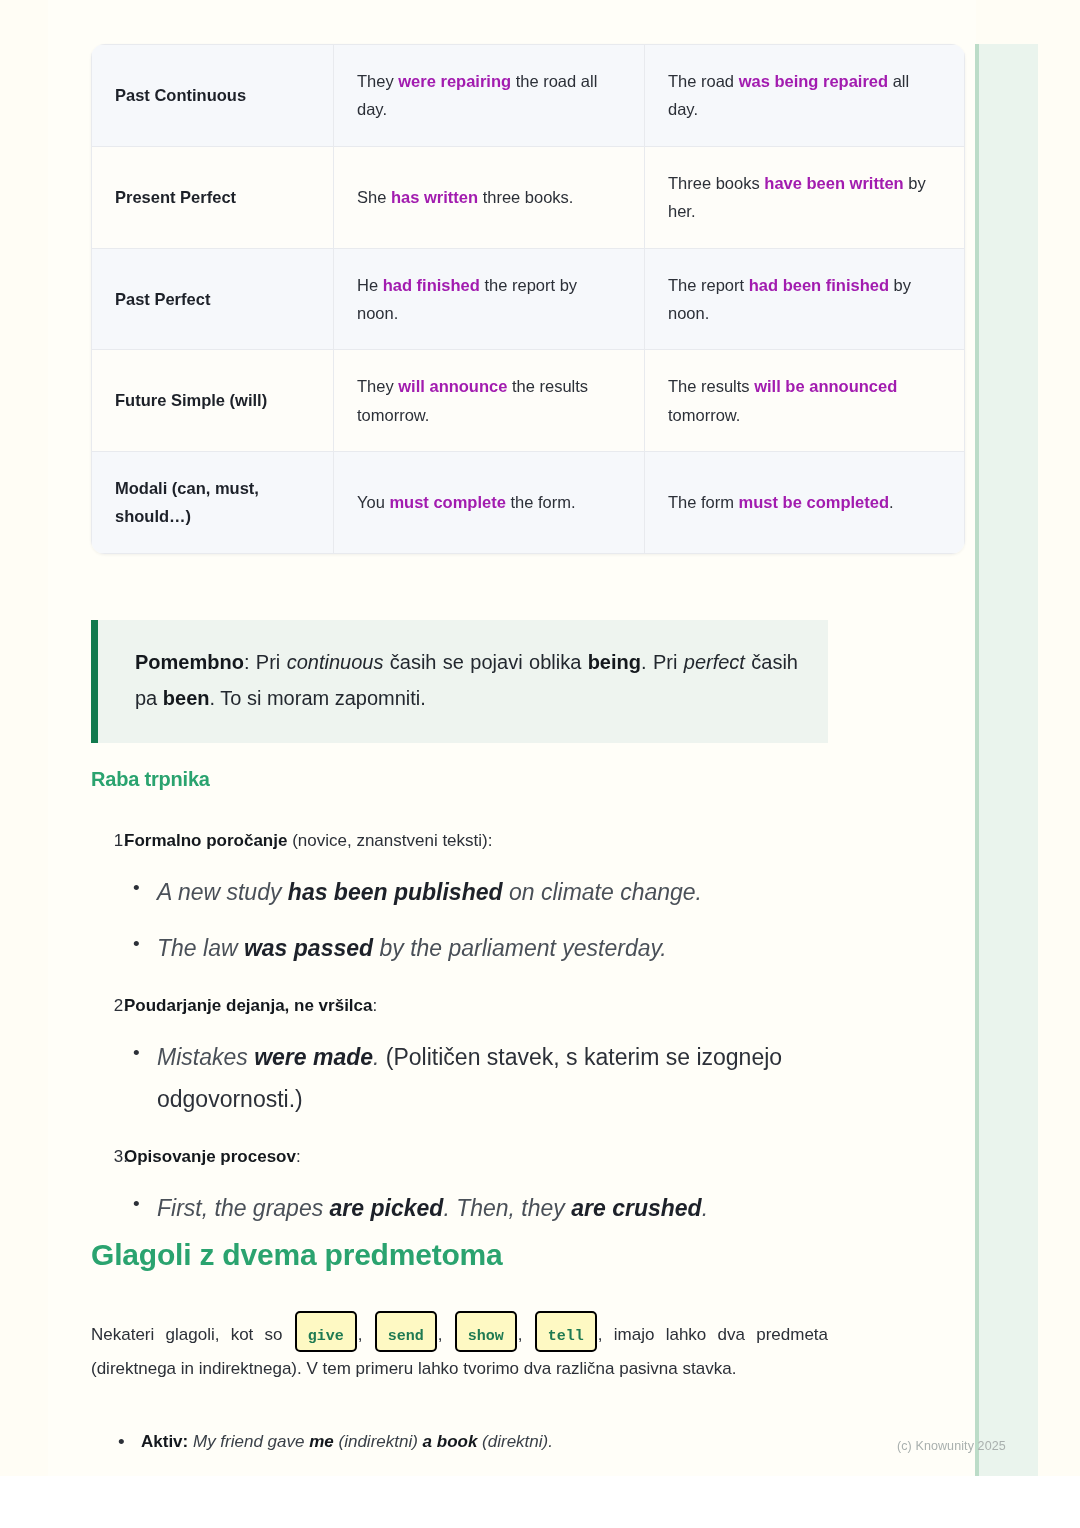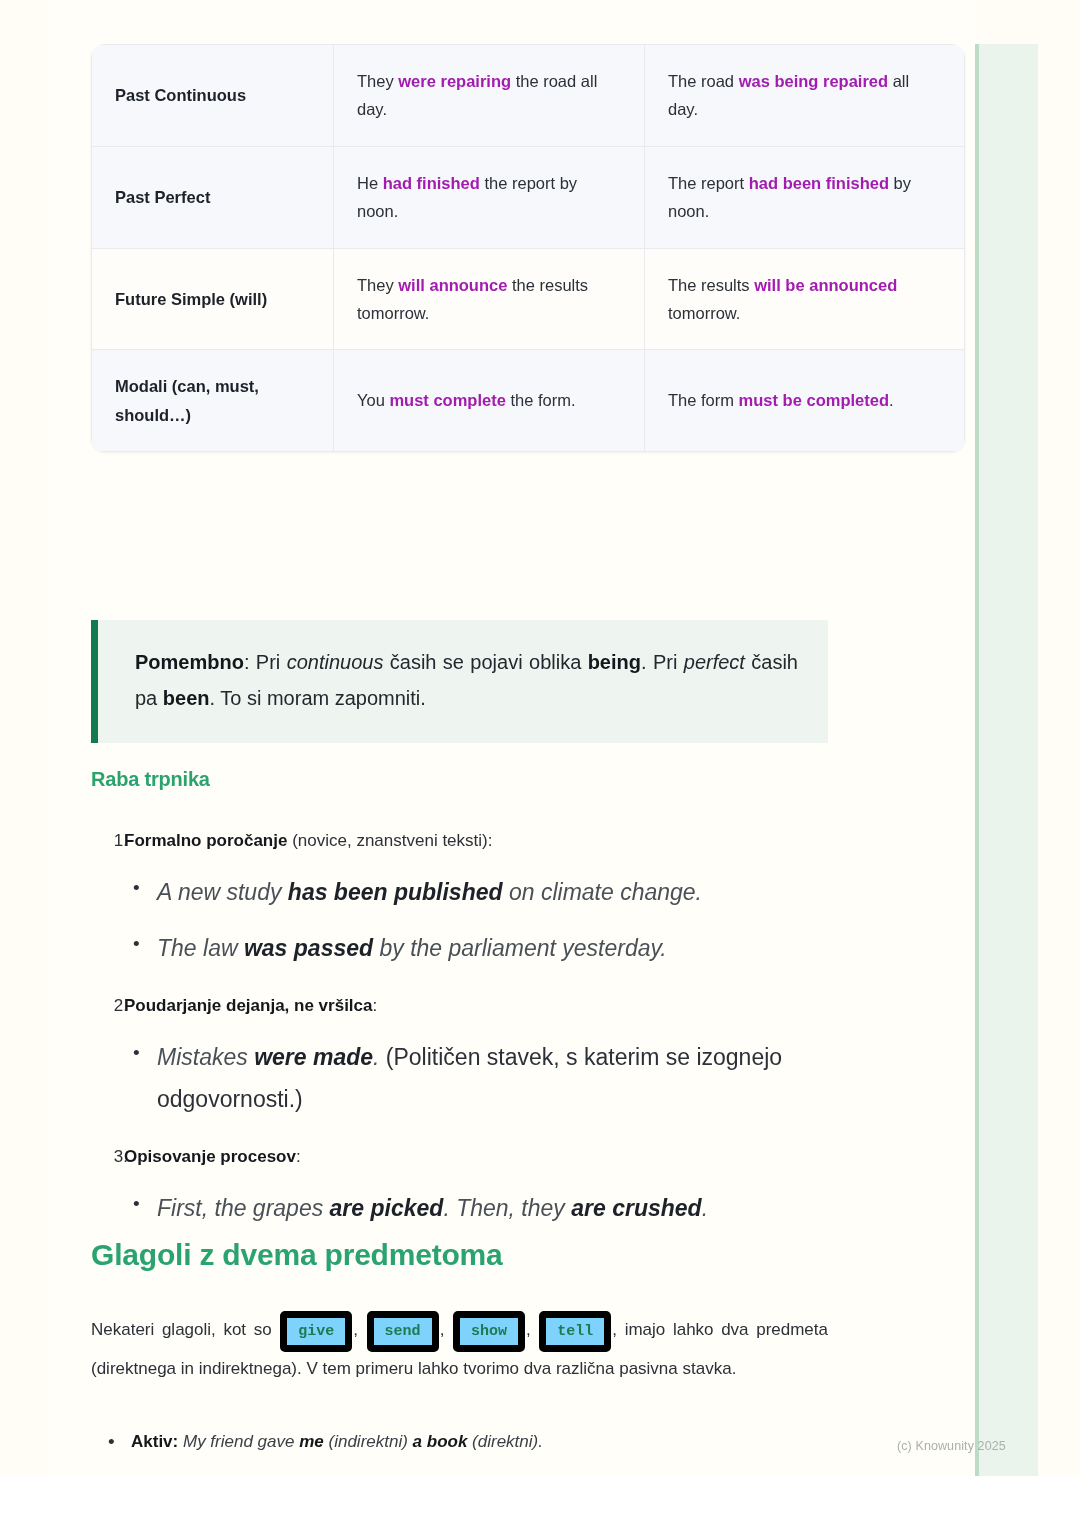--- a/index.html
+++ b/index.html
@@ -162,37 +162,37 @@
     left: 91px;
     top: 1294px;
     width: 737px;
     font-size: 17px;
     line-height: 1.98;
     color: #2c3038;
     text-align: justify;
   }
   code.chip {
     display: inline-block;
-    background: #7dd3fc;
-    border: 7px solid #000000;
+    background: #fef9c3;
+    border: 2px solid #000000;
     border-radius: 5px;
-    padding: 6px 11px 4px 11px;
+    padding: 16px 11px 4px 11px;
     margin: 0 1px;
     font-family: "Liberation Mono", "DejaVu Sans Mono", monospace;
     font-size: 15px;
     font-weight: 700;
     color: #1e7a52;
     line-height: 1.1;
     vertical-align: baseline;
   }
 
   
   #aktiv-list {
     position: absolute;
-    left: 95px;
+    left: 105px;
     top: 1427px;
     width: 737px;
     list-style: none;
     margin: 0;
     padding: 0 0 0 36px;
   }
   #aktiv-list > li {
     position: relative;
     font-size: 17px;
     line-height: 1.75;
@@ -228,20 +228,25 @@
   <div id="page-inner"></div>
 
   <div id="green-rail"></div>
 
   <table class="tense-table" id="tense-table">
     <tbody id="tense-tbody">
         <tr class="shade">
           <td class="c0">Past Continuous</td>
           <td class="c1"><span>They </span><b>were repairing</b><span> the road all day.</span></td>
           <td class="c2"><span>The road </span><b>was being repaired</b><span> all day.</span></td>
+        </tr>
+        <tr class="plain">
+          <td class="c0">Present Perfect</td>
+          <td class="c1"><span>She </span><b>has written</b><span> three books.</span></td>
+          <td class="c2"><span>Three books </span><b>have been written</b><span> by her.</span></td>
         </tr>
         <tr class="shade">
           <td class="c0">Past Perfect</td>
           <td class="c1"><span>He </span><b>had finished</b><span> the report by noon.</span></td>
           <td class="c2"><span>The report </span><b>had been finished</b><span> by noon.</span></td>
         </tr>
         <tr class="plain">
           <td class="c0">Future Simple (will)</td>
           <td class="c1"><span>They </span><b>will announce</b><span> the results tomorrow.</span></td>
           <td class="c2"><span>The results </span><b>will be announced</b><span> tomorrow.</span></td>

